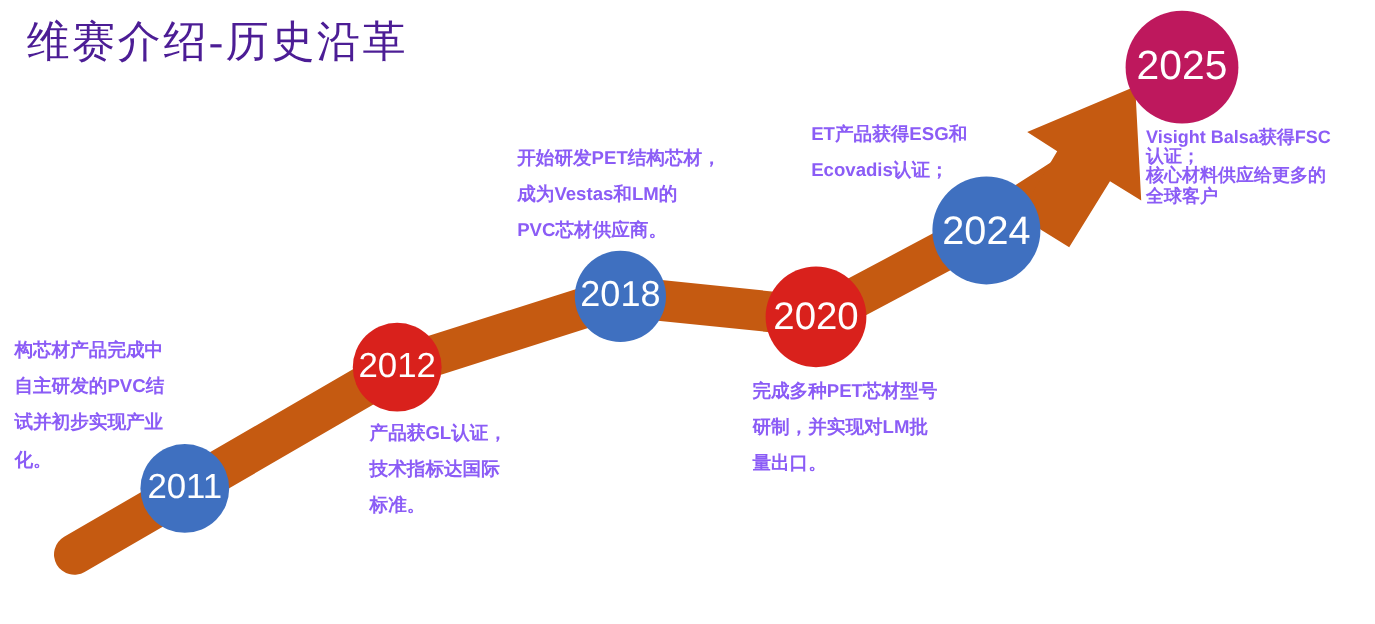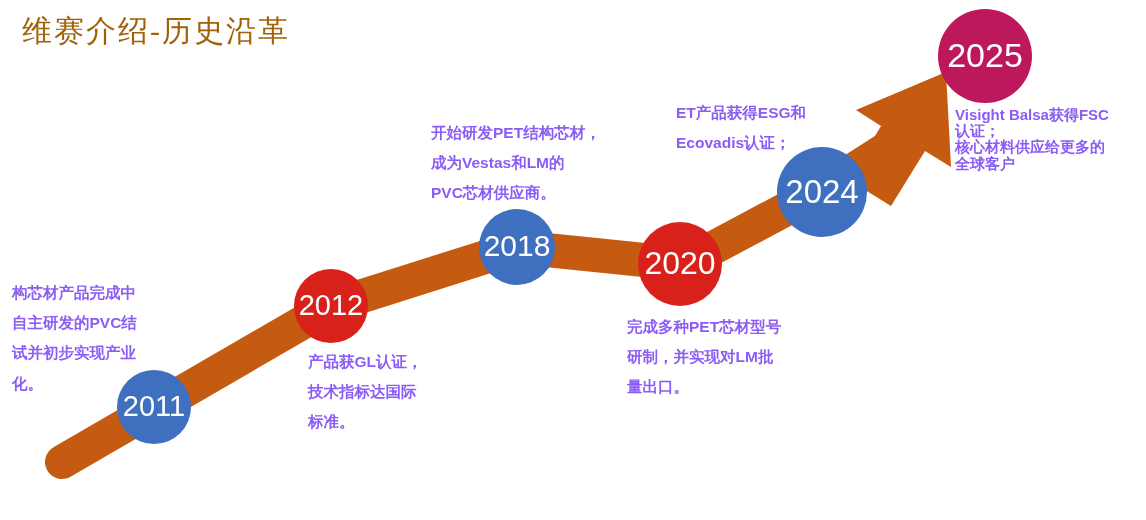--- a/index.html
+++ b/index.html
@@ -15,24 +15,24 @@
     width: 1146px;
     height: 520px;
     background: #ffffff;
     overflow: hidden;
   }
   #slide-title {
     position: absolute;
     left: 22px;
     top: 11px;
     font-family: "Liberation Serif", serif;
-    font-size: 30px;
+    font-size: 36px;
     font-weight: 400;
     letter-spacing: 2px;
-    color: #a16207;
+    color: #4c1d95;
     white-space: nowrap;
   }
   #arrow-layer {
     position: absolute;
     left: 0;
     top: 0;
     width: 1146px;
     height: 520px;
   }
   .node {

